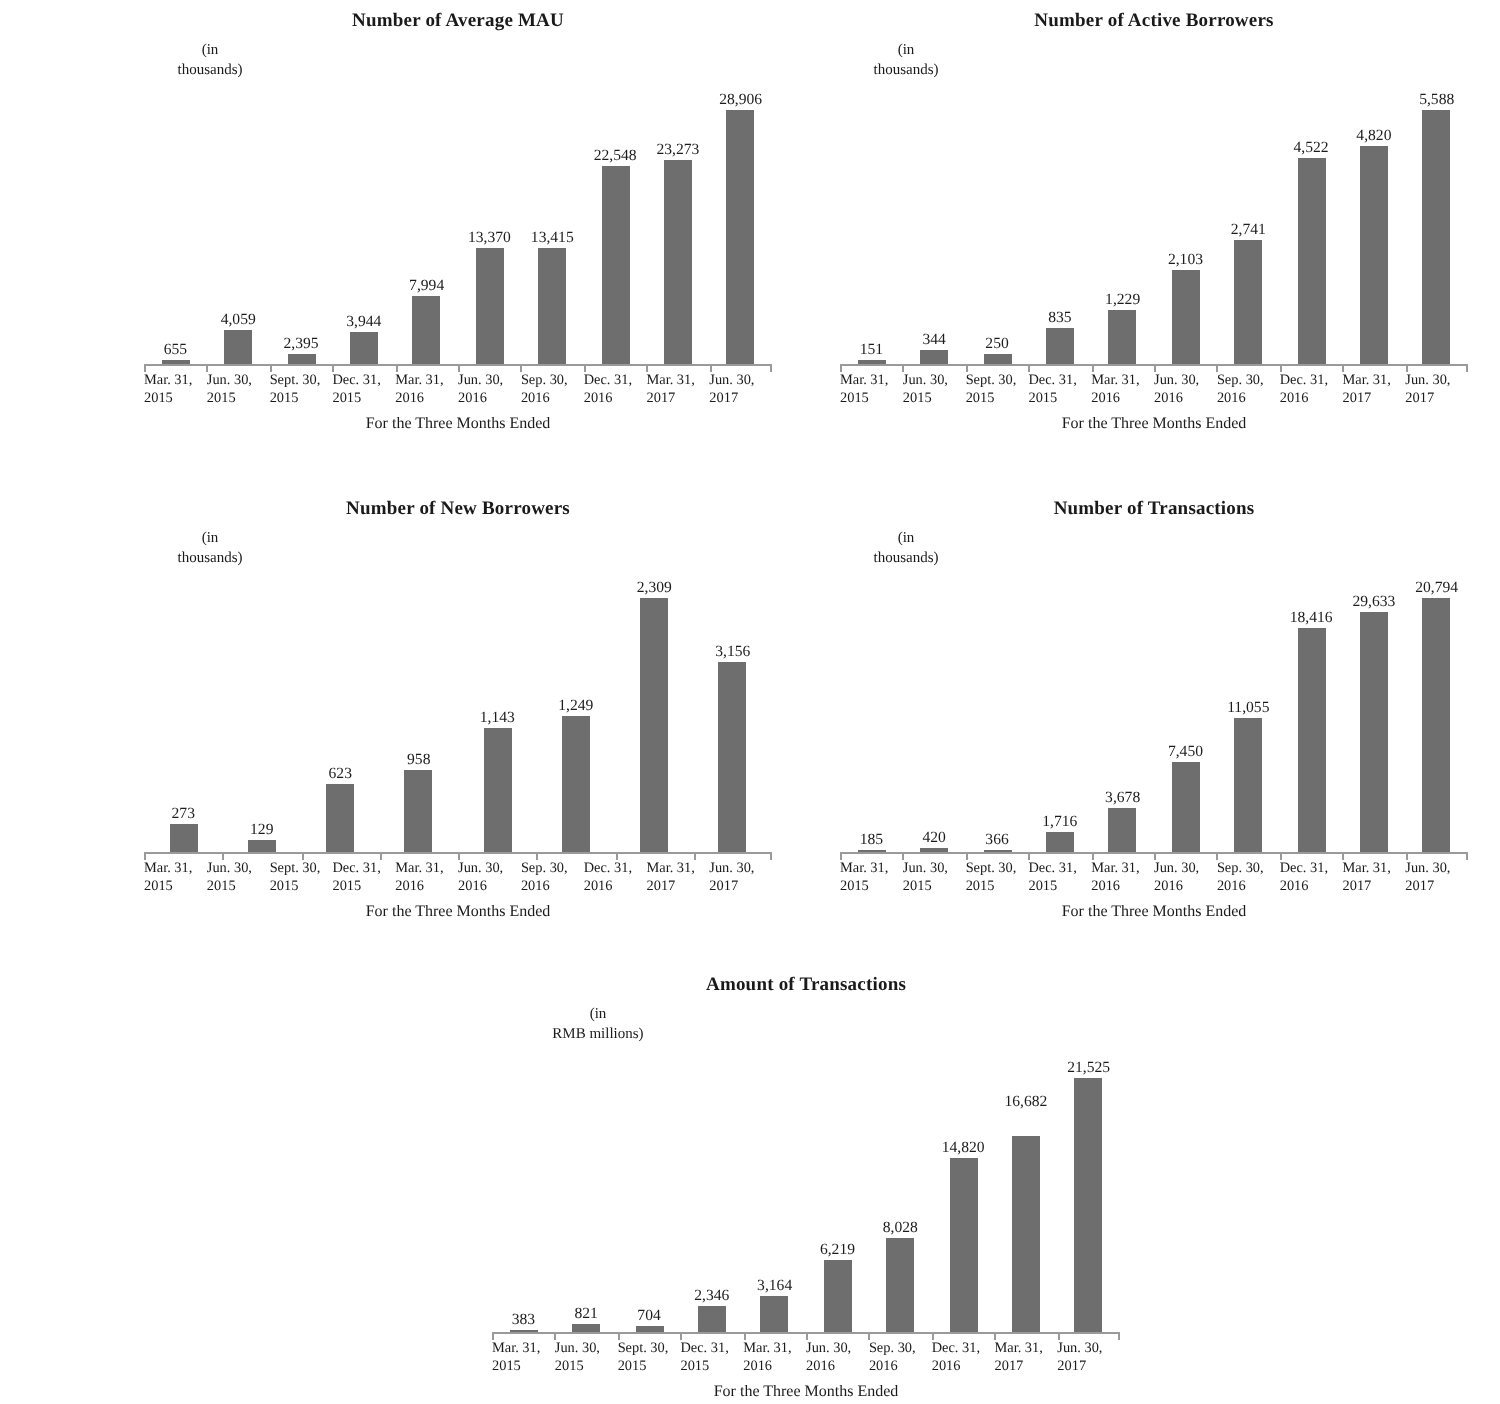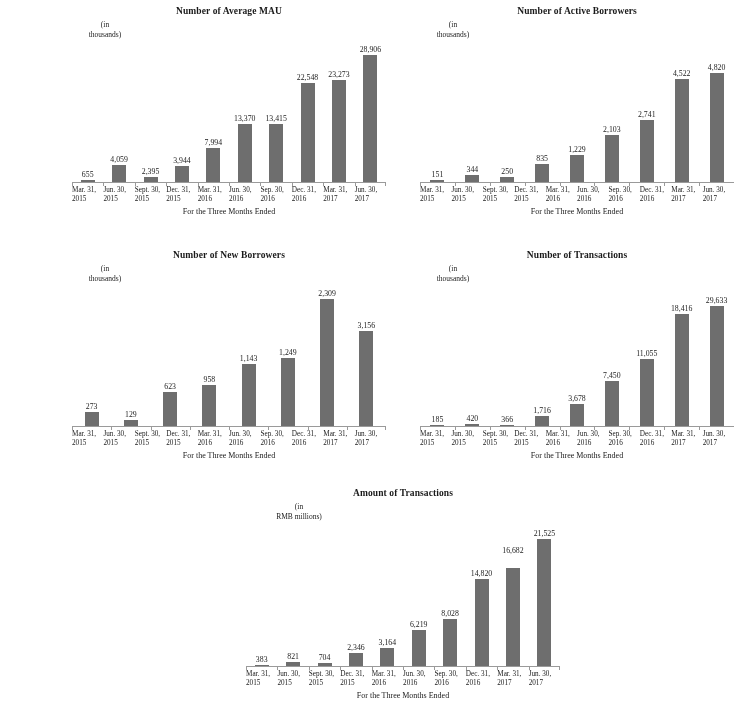--- a/index.html
+++ b/index.html
@@ -289,20 +289,26 @@
           <div class="bar-slot">
             <div class="tick left"></div>
             <div class="bar-value" style="bottom: 104.582px;">4,522</div>
             <div class="bar" title="4,522" style="height: 103.582px; background: rgb(110, 110, 110);"></div>
           </div>
           <div class="bar-slot">
             <div class="tick left"></div>
             <div class="bar-value" style="bottom: 111.408px;">4,820</div>
             <div class="bar" title="4,820" style="height: 110.408px; background: rgb(110, 110, 110);"></div>
           </div>
+          <div class="bar-slot">
+            <div class="tick left"></div>
+            <div class="tick right"></div>
+            <div class="bar-value" style="bottom: 129px;">5,588</div>
+            <div class="bar" title="5,588" style="height: 128px; background: rgb(110, 110, 110);"></div>
+          </div>
         </div>
         <div class="axis-line" style="background: rgb(154, 154, 154);"></div>
       </div>
       <div class="xlabels" style="top: 180px;">
         <div class="xlabel">
           <span class="l1">Mar. 31,</span>
           <span class="l2">2015</span>
         </div>
         <div class="xlabel">
           <span class="l1">Jun. 30,</span>
@@ -485,20 +491,26 @@
           <div class="bar-slot">
             <div class="tick left"></div>
             <div class="bar-value" style="bottom: 114.362px;">18,416</div>
             <div class="bar" title="18,416" style="height: 113.362px; background: rgb(110, 110, 110);"></div>
           </div>
           <div class="bar-slot">
             <div class="tick left"></div>
             <div class="bar-value" style="bottom: 122.358px;">29,633</div>
             <div class="bar" title="19,715" style="height: 121.358px; background: rgb(110, 110, 110);"></div>
           </div>
+          <div class="bar-slot">
+            <div class="tick left"></div>
+            <div class="tick right"></div>
+            <div class="bar-value" style="bottom: 129px;">20,794</div>
+            <div class="bar" title="20,794" style="height: 128px; background: rgb(110, 110, 110);"></div>
+          </div>
         </div>
         <div class="axis-line" style="background: rgb(154, 154, 154);"></div>
       </div>
       <div class="xlabels" style="top: 180px;">
         <div class="xlabel">
           <span class="l1">Mar. 31,</span>
           <span class="l2">2015</span>
         </div>
         <div class="xlabel">
           <span class="l1">Jun. 30,</span>

